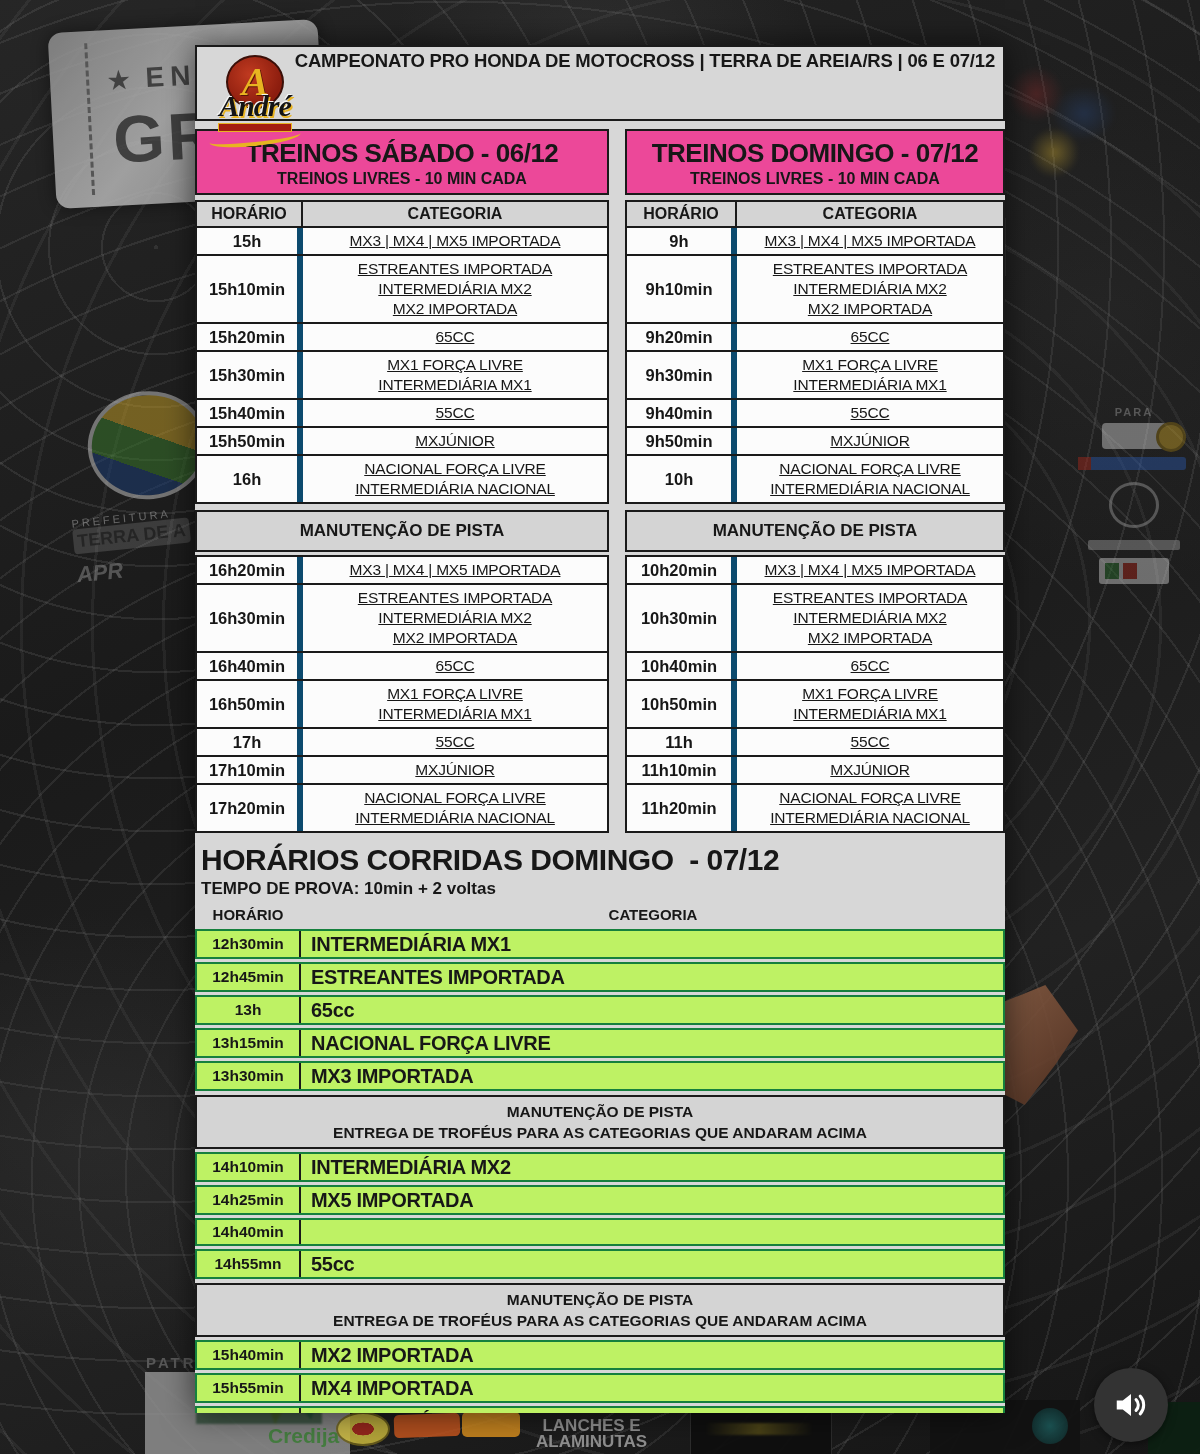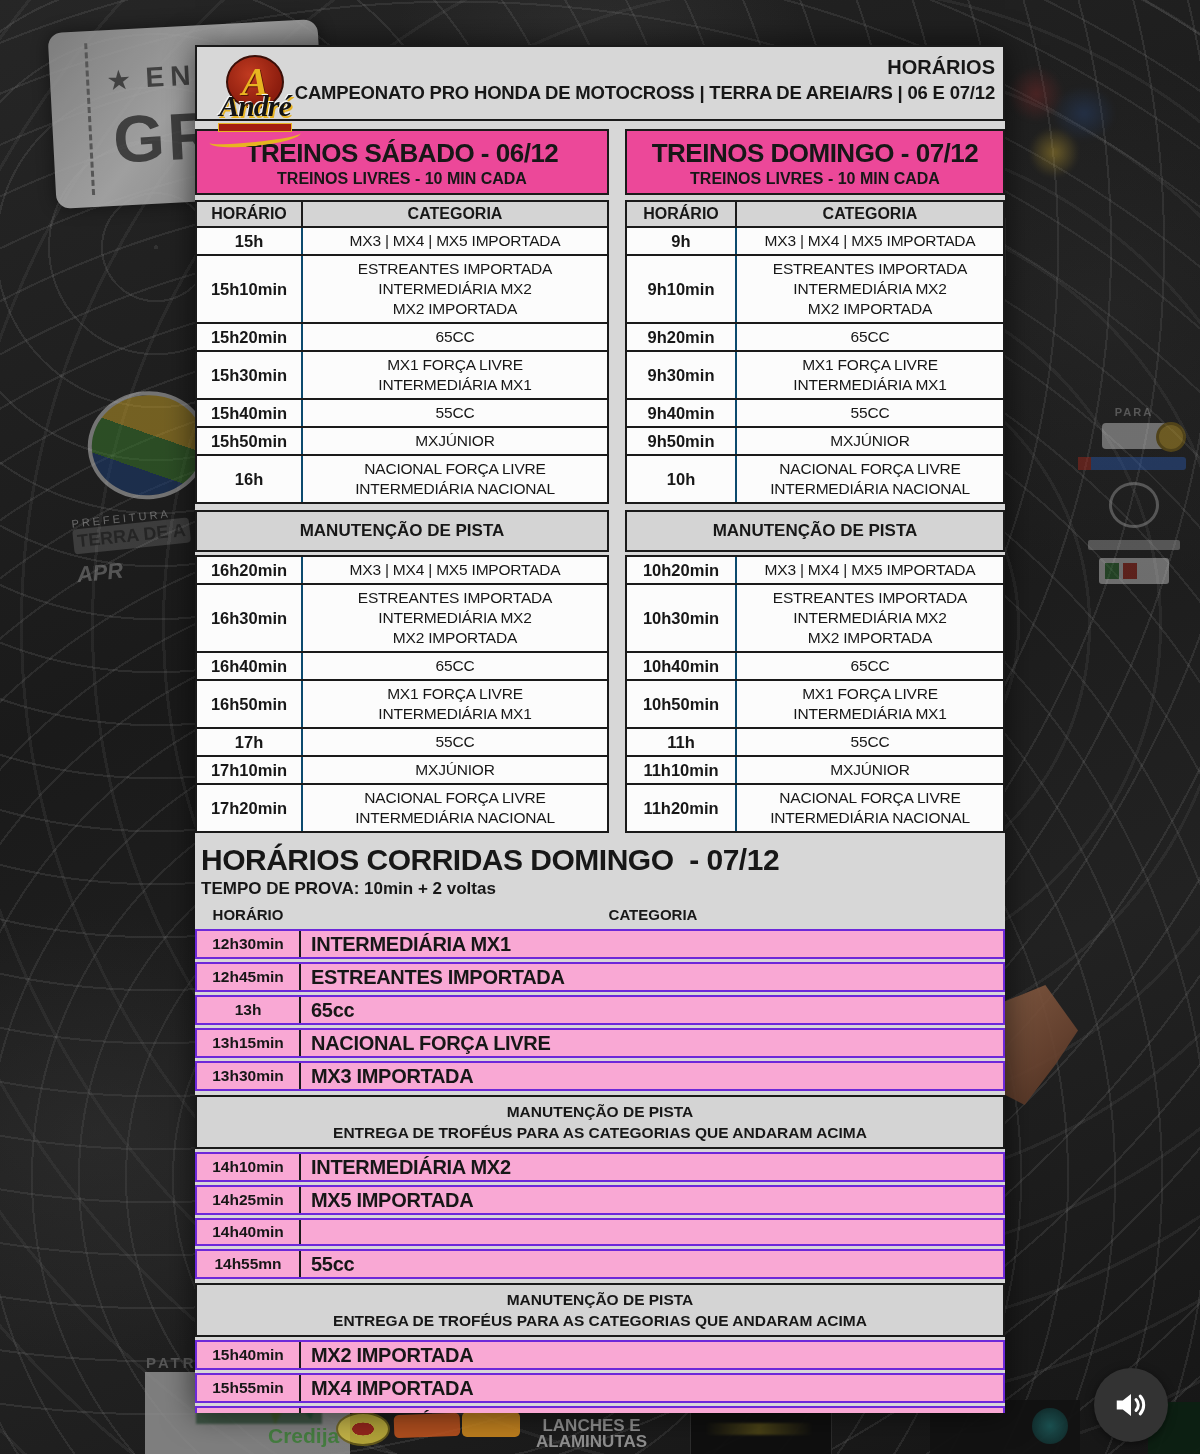--- a/index.html
+++ b/index.html
@@ -99,33 +99,33 @@
   .sess-head{border:2px solid #1a1a1a;background:#ec4899;text-align:center;padding:7px 0 5px;}
   .sess-title{font-size:26px;font-weight:bold;letter-spacing:-.5px;}
   .sess-sub{font-size:16px;font-weight:bold;margin-top:1px;}
   .t-head{display:flex;margin-top:5px;border:2px solid #1a1a1a;background:#d4d4d4;font-weight:bold;font-size:16px;}
   .t-head .th-time{display:flex;align-items:center;justify-content:center;border-right:2px solid #1a1a1a;padding:3px 0;box-sizing:border-box;}
   .t-head .th-cat{flex:1;display:flex;align-items:center;justify-content:center;padding:3px 0;}
   .sess.left .th-time,.sess.left .t-row .time{width:106px;flex:0 0 106px;}
   .sess.right .th-time,.sess.right .t-row .time{width:110px;flex:0 0 110px;}
   .t-row{display:flex;background:#fcfcfc;border:2px solid #1a1a1a;margin-top:-2px;}
   .t-row .time{display:flex;align-items:center;justify-content:center;font-weight:bold;font-size:16.5px;
-    border-right:2px solid #0c4a6e;box-sizing:border-box;padding:3px 0;}
+    border-right:6px solid #0c4a6e;box-sizing:border-box;padding:3px 0;}
   .t-row .cat{flex:1;display:flex;align-items:center;justify-content:center;text-align:center;
-    font-size:15.5px;line-height:20px;padding:3px 19px;white-space:pre-line;letter-spacing:-.2px;}
+    font-size:15.5px;line-height:20px;padding:3px 19px;white-space:pre-line;letter-spacing:-.2px;text-decoration:underline;}
   .maint{border:2px solid #1a1a1a;background:#d4d4d4;text-align:center;font-weight:bold;font-size:17px;
     padding:9px 0;margin:6px 0 5px;}
   
   .races{margin-top:6px;}
   .races-title{font-size:30px;font-weight:bold;letter-spacing:-.5px;padding:4px 0 0 6px;white-space:pre;}
   .races-sub{font-size:17px;font-weight:bold;padding:2px 0 6px 6px;}
   .r-head{display:flex;font-weight:bold;font-size:15px;padding:1px 0 3px;}
   .r-head .th-time{width:106px;flex:0 0 106px;text-align:center;}
   .r-head .th-cat{flex:1;text-align:center;}
-  .r-row{display:flex;background:#f9a8d4;border:2px solid #6d28d9;margin-top:3px;}
+  .r-row{display:flex;background:#bef264;border:2px solid #15803d;margin-top:3px;}
   .r-row .time{width:104px;flex:0 0 104px;display:flex;align-items:center;justify-content:center;
     font-weight:bold;font-size:15.5px;border-right:2px solid #1a1a1a;box-sizing:border-box;padding:3px 0;}
   .r-row .cat{flex:1;display:flex;align-items:center;font-weight:bold;font-size:20px;padding:2px 0 2px 10px;
     line-height:22px;letter-spacing:-.3px;}
   .maint2{border:2px solid #1a1a1a;background:#d4d4d4;text-align:center;font-weight:bold;font-size:15.5px;
     line-height:21px;padding:4px 0;margin-top:4px;white-space:pre-line;}
 </style>
 </head>
 <body>
 
@@ -175,21 +175,20 @@
 
   <div class="hdr-box">
     <div class="brand">
       <div class="brand-circle">
         <span class="brand-a">A</span>
       </div>
       <div class="brand-script">André</div>
       <div class="brand-band"></div>
       <div class="brand-swoosh"></div>
     </div>
-    <div class="hdr-label">HORÁRIOS</div>
     <div class="hdr-title">CAMPEONATO PRO HONDA DE MOTOCROSS | TERRA DE AREIA/RS | 06 E 07/12</div>
   </div>
 
   <div class="train-wrap">
     <div class="sess left">
       <div class="sess-head">
         <div class="sess-title">TREINOS SÁBADO - 06/12</div>
         <div class="sess-sub">TREINOS LIVRES - 10 MIN CADA</div>
       </div>
       <div class="t-head">

